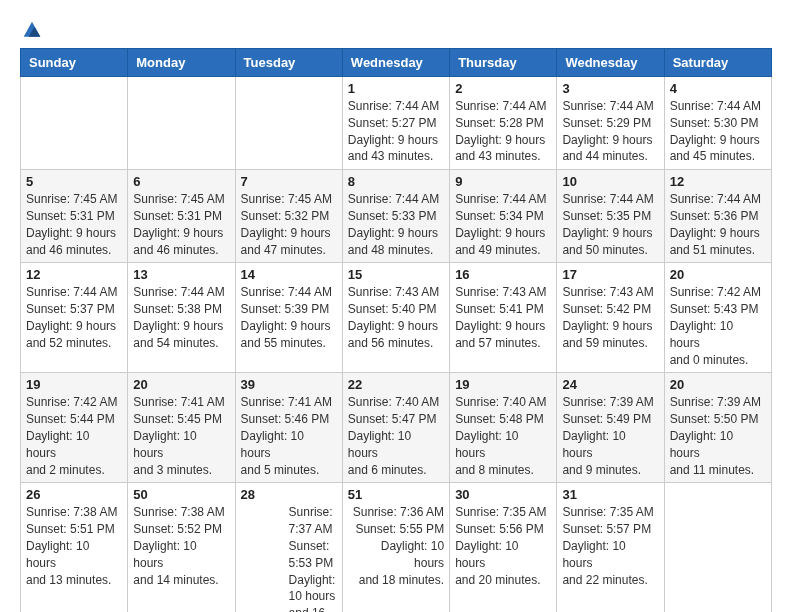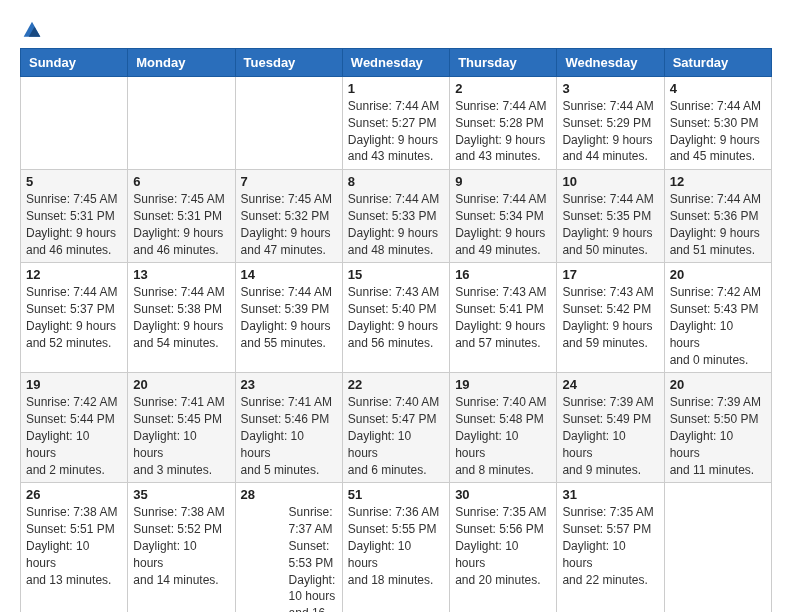--- a/index.html
+++ b/index.html
@@ -269,21 +269,21 @@
 and 2 minutes.</div>
         </td>
         <td>
           <div class="day-number">20</div>
           <div class="day-info" style="white-space: pre-line;">Sunrise: 7:41 AM
 Sunset: 5:45 PM
 Daylight: 10 hours
 and 3 minutes.</div>
         </td>
         <td>
-          <div class="day-number">23</div>
+          <div class="day-number">39</div>
           <div class="day-info" style="white-space: pre-line;">Sunrise: 7:41 AM
 Sunset: 5:46 PM
 Daylight: 10 hours
 and 5 minutes.</div>
         </td>
         <td>
           <div class="day-number">22</div>
           <div class="day-info" style="white-space: pre-line;">Sunrise: 7:40 AM
 Sunset: 5:47 PM
 Daylight: 10 hours
@@ -313,36 +313,36 @@
       </tr>
       <tr>
         <td>
           <div class="day-number">26</div>
           <div class="day-info" style="white-space: pre-line;">Sunrise: 7:38 AM
 Sunset: 5:51 PM
 Daylight: 10 hours
 and 13 minutes.</div>
         </td>
         <td>
-          <div class="day-number">35</div>
+          <div class="day-number">50</div>
           <div class="day-info" style="white-space: pre-line;">Sunrise: 7:38 AM
 Sunset: 5:52 PM
 Daylight: 10 hours
 and 14 minutes.</div>
         </td>
         <td>
           <div class="day-number">28</div>
           <div class="day-info" style="white-space: pre-line; margin-left: 48px;">Sunrise: 7:37 AM
 Sunset: 5:53 PM
 Daylight: 10 hours
 and 16 minutes.</div>
         </td>
         <td>
           <div class="day-number">51</div>
-          <div class="day-info" style="white-space: pre-line;">Sunrise: 7:36 AM
+          <div class="day-info" style="white-space: pre-line; text-align: right;">Sunrise: 7:36 AM
 Sunset: 5:55 PM
 Daylight: 10 hours
 and 18 minutes.</div>
         </td>
         <td>
           <div class="day-number">30</div>
           <div class="day-info" style="white-space: pre-line;">Sunrise: 7:35 AM
 Sunset: 5:56 PM
 Daylight: 10 hours
 and 20 minutes.</div>

